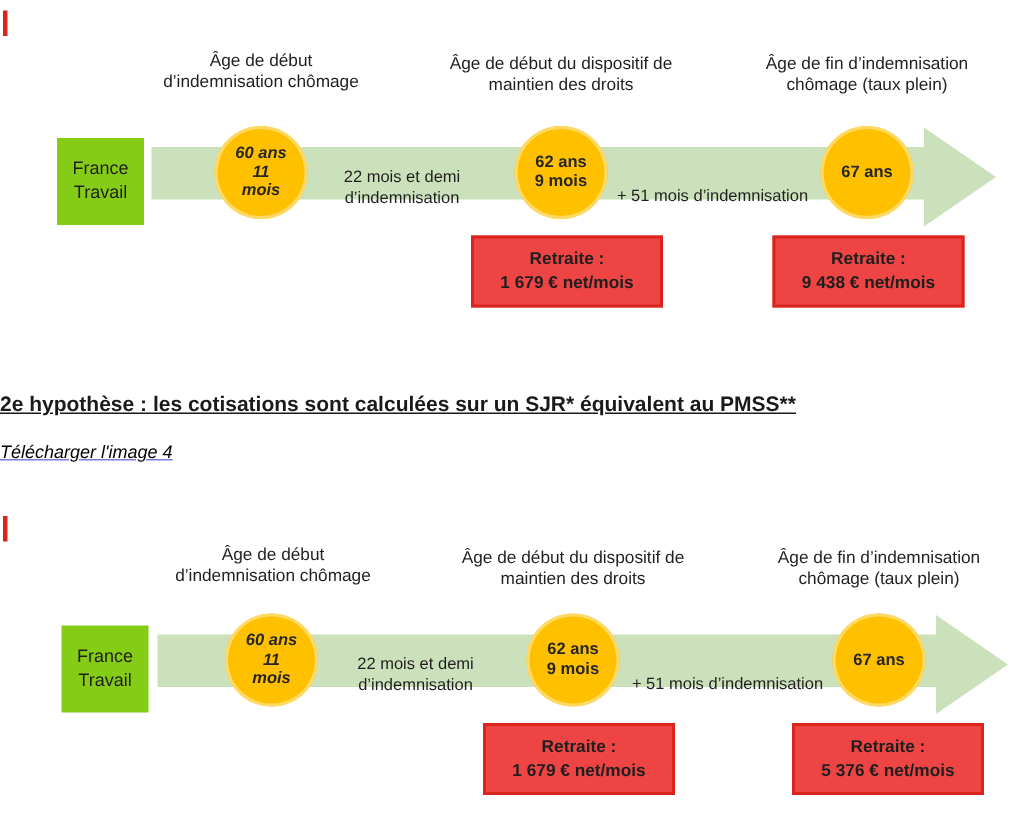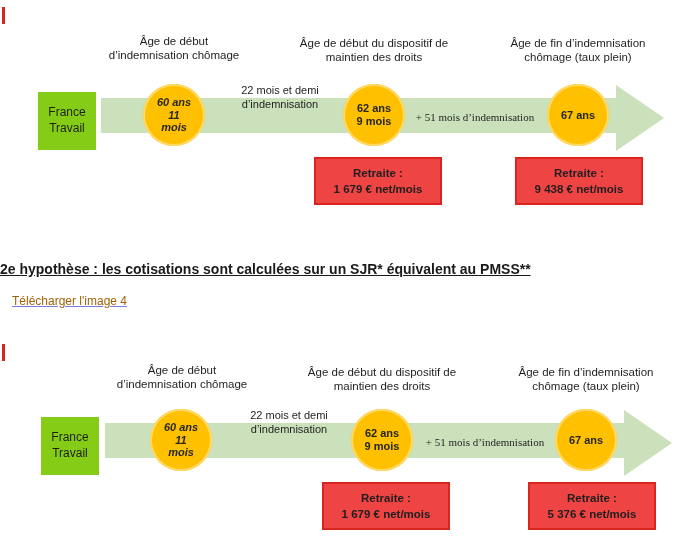--- a/index.html
+++ b/index.html
@@ -42,41 +42,41 @@
     display:flex;flex-direction:column;align-items:center;justify-content:center;
     text-align:center;font-size:11px;font-weight:700;line-height:1.18;color:#262626;}
   .c1{left:143px;font-style:italic;}
   .c2{left:343px;}
   .c3{left:547px;justify-content:center;}
   .fig2 .c1{left:150px;}
   .fig2 .c2{left:351px;}
   .fig2 .c3{left:555px;}
 
   .seg{position:absolute;text-align:center;font-size:11px;line-height:1.25;color:#1F1F1F;}
-  .seg1{left:205px;top:79px;width:126px;margin-left:12px;}
-  .seg2{left:390px;top:106px;width:170px;font-family:Liberation Serif, serif;}
+  .seg1{left:205px;top:107px;width:126px;}
+  .seg2{left:390px;top:120px;width:170px;}
   .fig2 .seg1{left:214px;}
   .fig2 .seg2{left:400px;}
 
   .retraite{position:absolute;top:152px;width:124px;height:44px;background:#ef4444;
     border:2px solid #D9251D;display:flex;flex-direction:column;align-items:center;
     justify-content:center;text-align:center;font-size:11.5px;font-weight:600;
     line-height:1.4;color:#1F1F1F;}
   .r1{left:314px;}
   .r2{left:515px;}
   .fig2 .r1{left:322px;}
   .fig2 .r2{left:528px;}
 
   
   .heading{position:absolute;left:0;top:261px;width:546px;
     font-size:14px;font-weight:700;color:#1a1a1a;
     text-decoration:underline;white-space:nowrap;}
   .dl-link{position:absolute;left:0;top:294px;
-    font-size:12px;color:#a16207;
-    text-decoration:underline;text-decoration-color:#7B7BE0;cursor:pointer;margin-left:12px;}
+    font-size:12px;font-style:italic;color:#000000;
+    text-decoration:underline;text-decoration-color:#7B7BE0;cursor:pointer;}
 </style>
 </head>
 <body>
 
 <div class="red-tick tick1"></div>
 <div class="red-tick tick2"></div>
 
 <div class="fig fig1">
   <div class="lbl lbl-start">
     <div>Âge de début</div>

